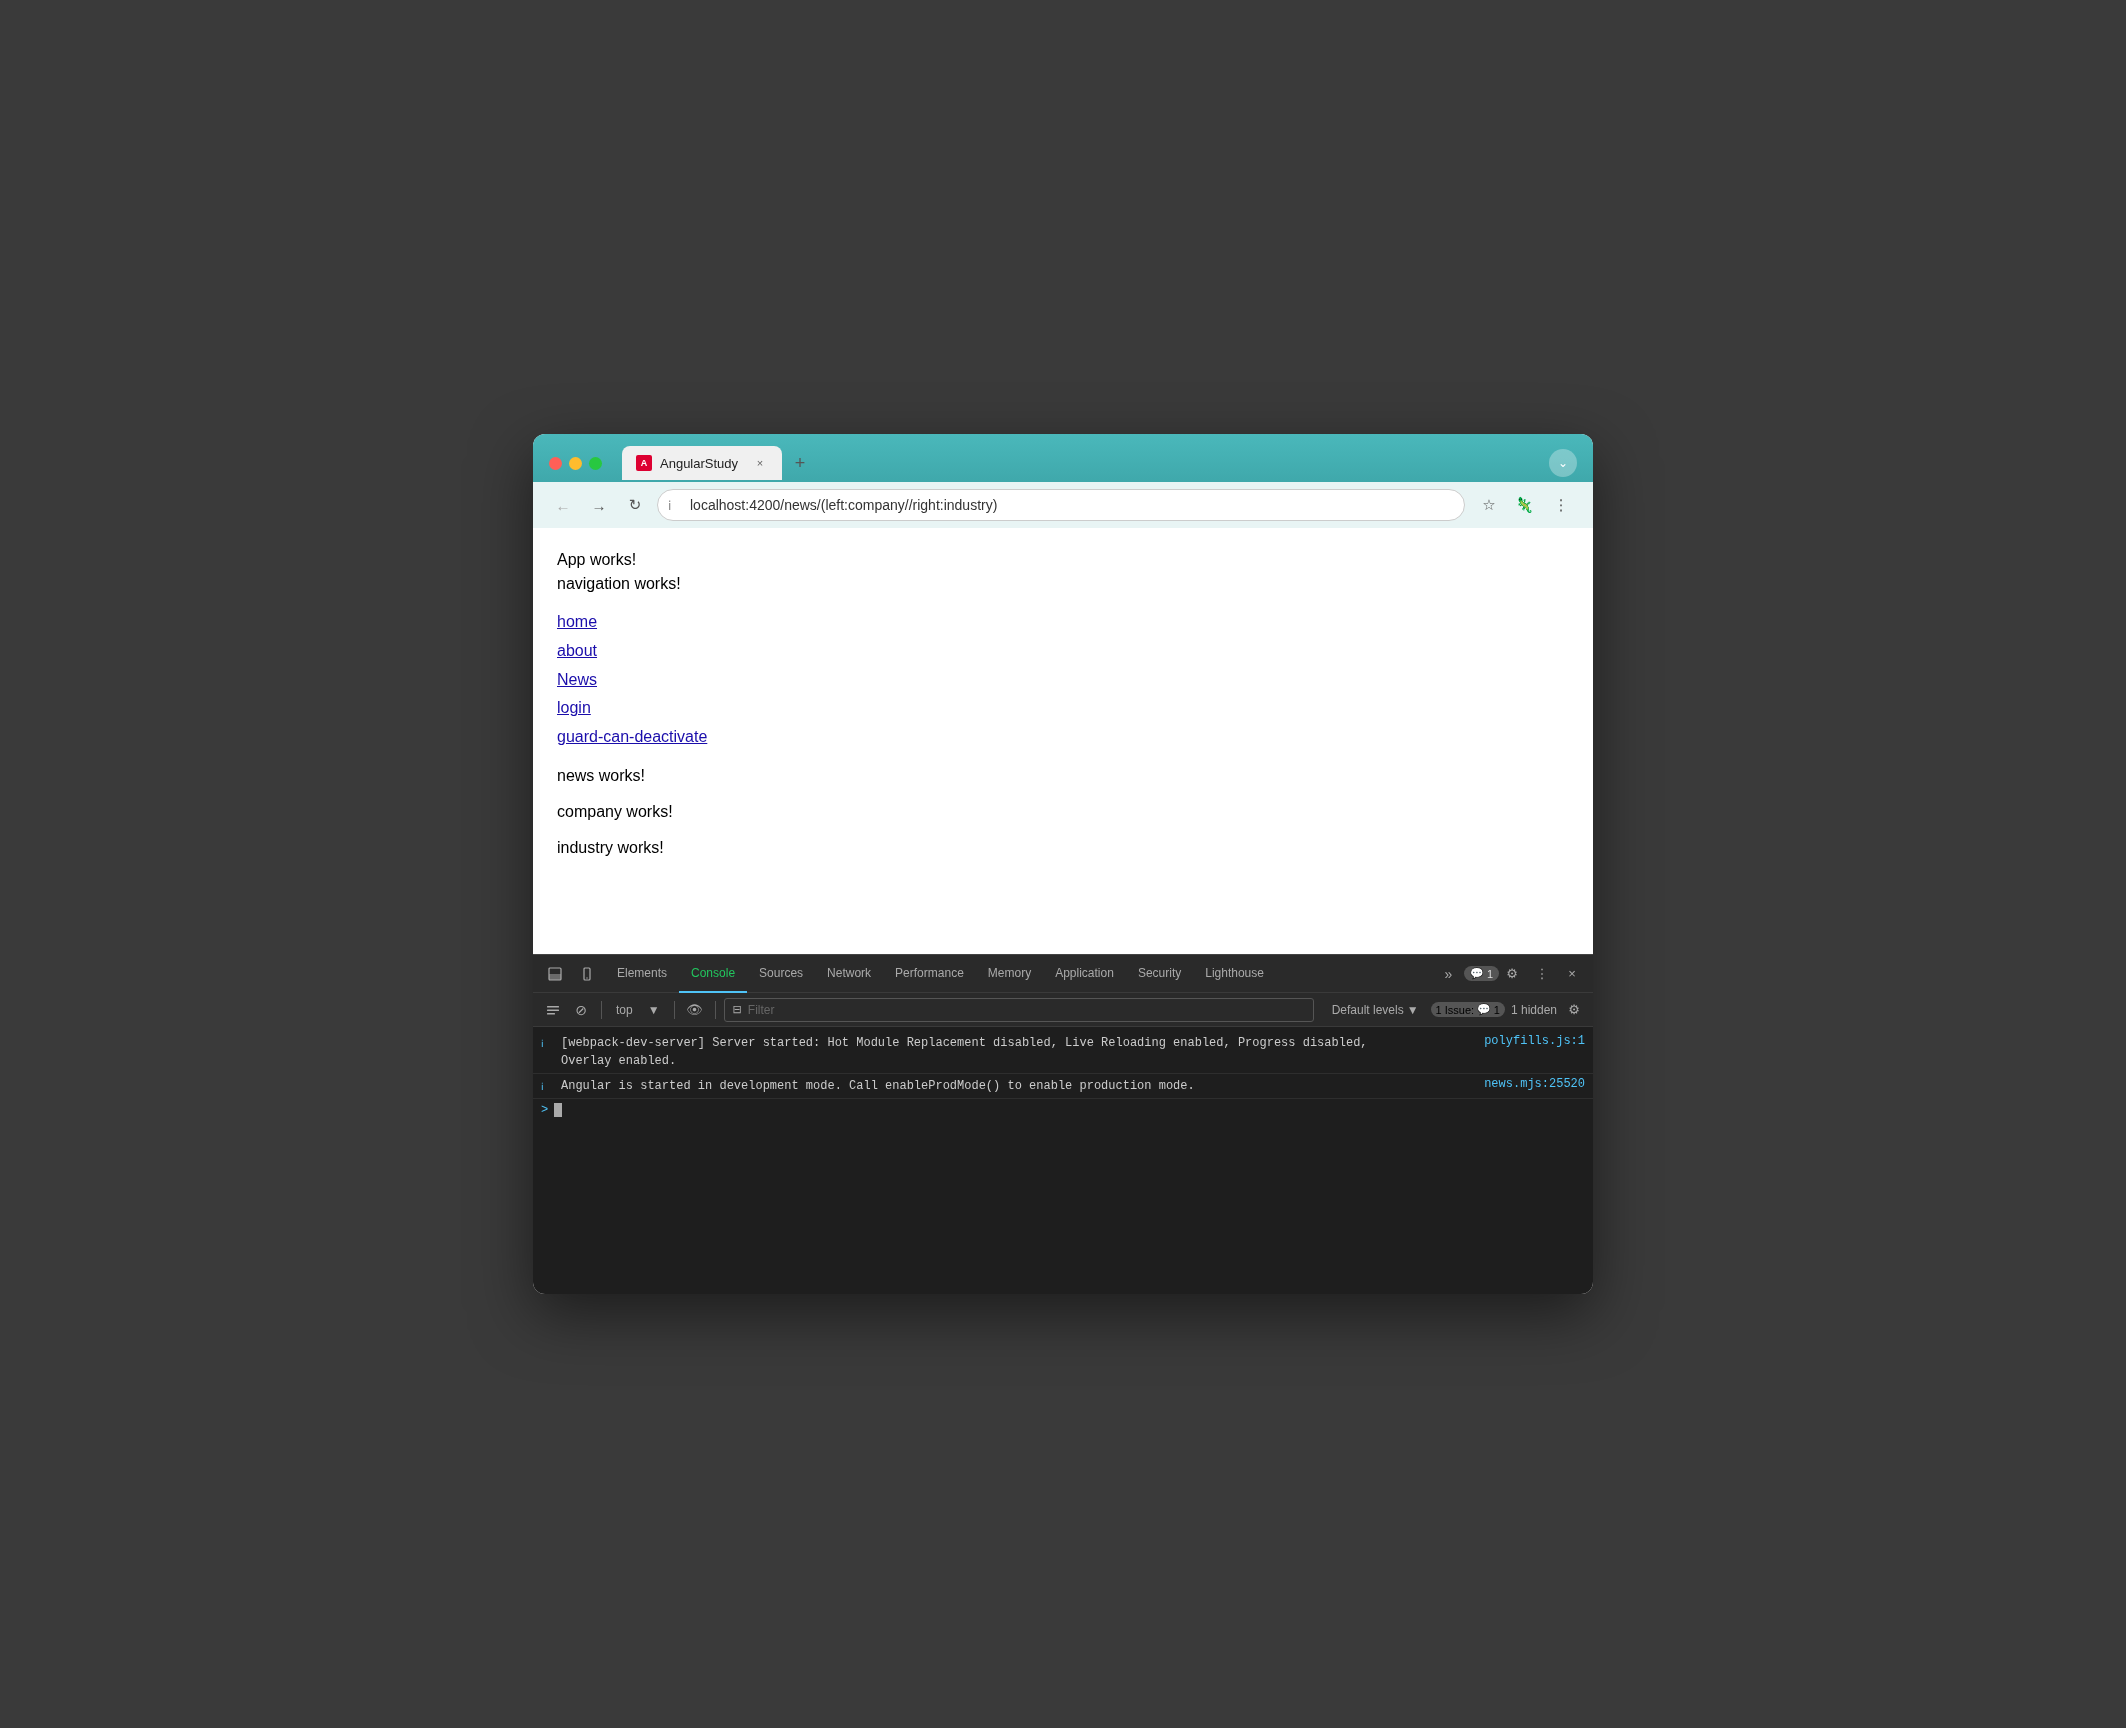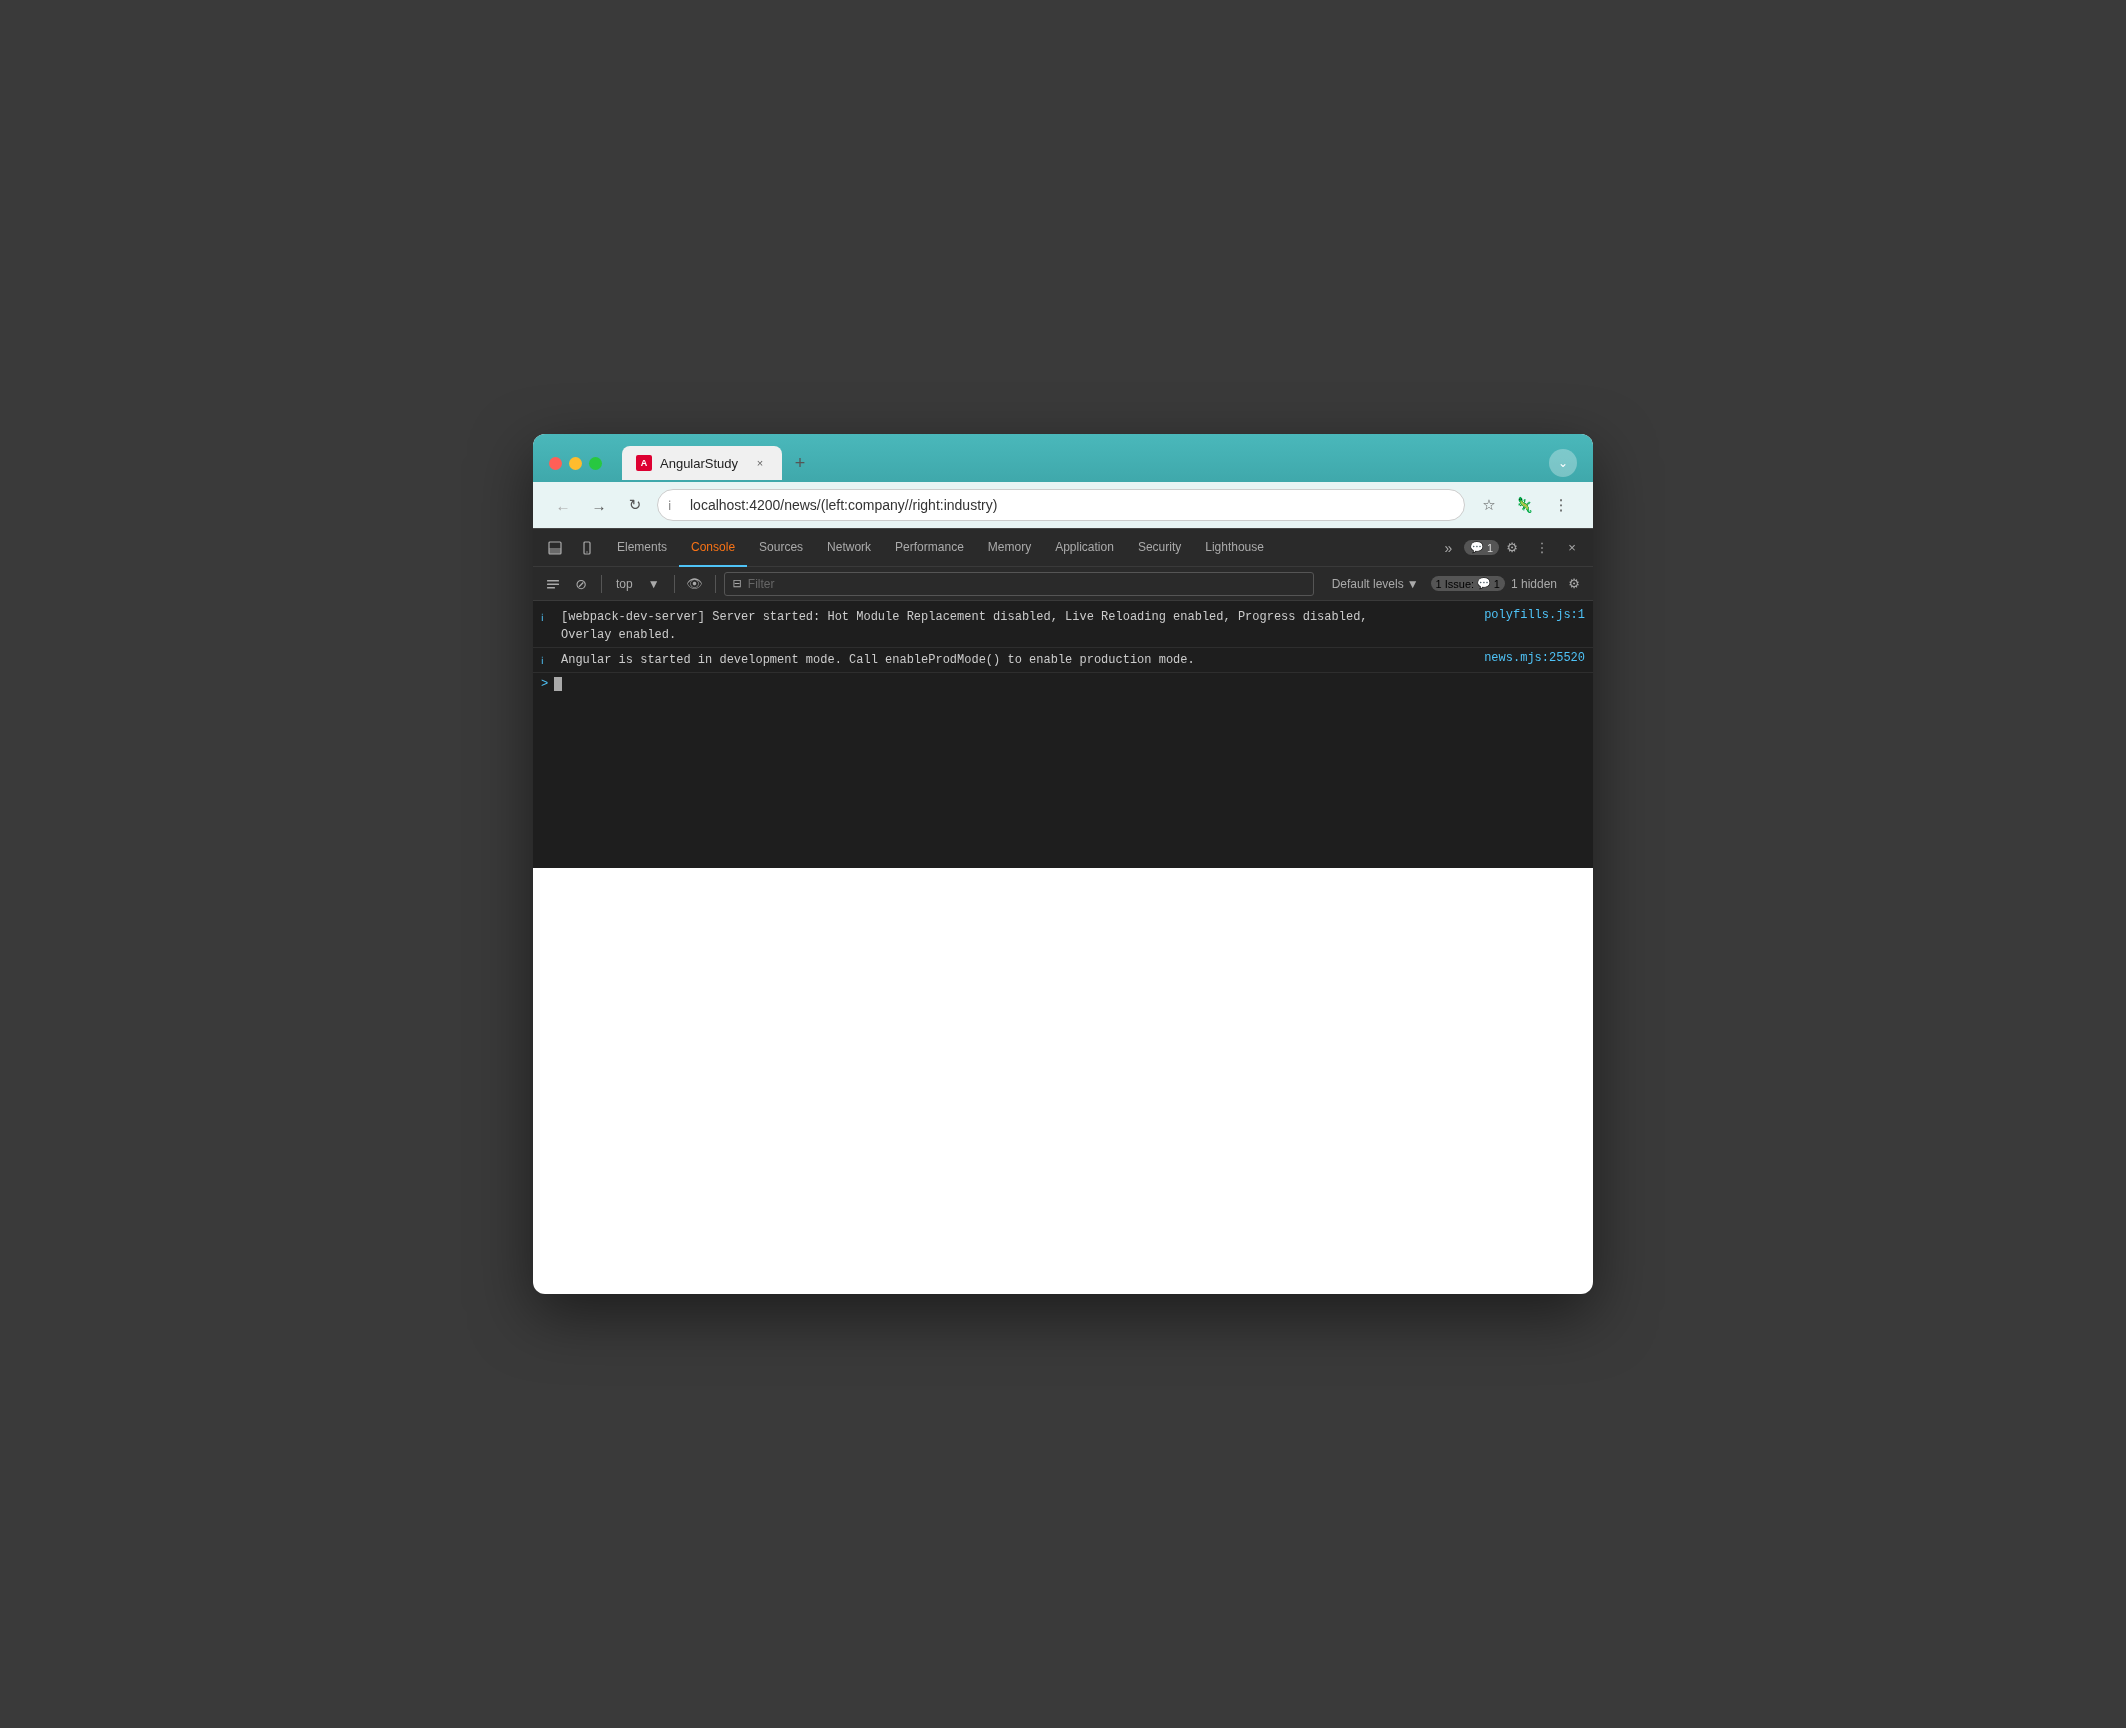--- a/index.html
+++ b/index.html
@@ -233,21 +233,21 @@
       padding: 6px 12px;
       font-size: 12px;
       color: #aaa;
       cursor: pointer;
       border-bottom: 2px solid transparent;
       height: 38px;
       display: flex;
       align-items: center;
     }
     .devtools-tab.active {
-      color: #f97316;
+      color: #22c55e;
       border-bottom: 2px solid #4fc3f7;
     }
     .devtools-more {
       color: #aaa;
       font-size: 14px;
       padding: 0 8px;
       cursor: pointer;
       display: flex;
       align-items: center;
     }
@@ -476,20 +476,38 @@
       </div>
       <div class="toolbar-btn">
         <span>🦎</span>
       </div>
       <div class="toolbar-btn">
         <span>⋮</span>
       </div>
     </div>
   </div>
 
+  <div class="page-content">
+    <p class="page-text">App works!</p>
+    <p class="page-text">navigation works!</p>
+    <div class="spacer"></div>
+    <div id="nav-links-container">
+        <a class="page-link" href="#">home</a>
+        <a class="page-link" href="#">about</a>
+        <a class="page-link" href="#">News</a>
+        <a class="page-link" href="#">login</a>
+        <a class="page-link" href="#">guard-can-deactivate</a>
+      </div>
+    <div class="spacer"></div>
+    <p class="page-text">news works!</p>
+    <div class="spacer"></div>
+    <p class="page-text">company works!</p>
+    <div class="spacer"></div>
+    <p class="page-text">industry works!</p>
+  </div>
 
   <div class="devtools">
 
     <div class="devtools-tabs">
       <div class="devtools-icon-btn">
         <svg width="14" height="14" viewBox="0 0 14 14" fill="none" xmlns="http://www.w3.org/2000/svg">
           <rect x="1" y="1" width="12" height="12" rx="1" stroke="#aaa" stroke-width="1.2" fill="none"></rect>
           <rect x="1" y="7" width="12" height="6" rx="0" fill="#aaa" opacity="0.5"></rect>
         </svg>
       </div>

